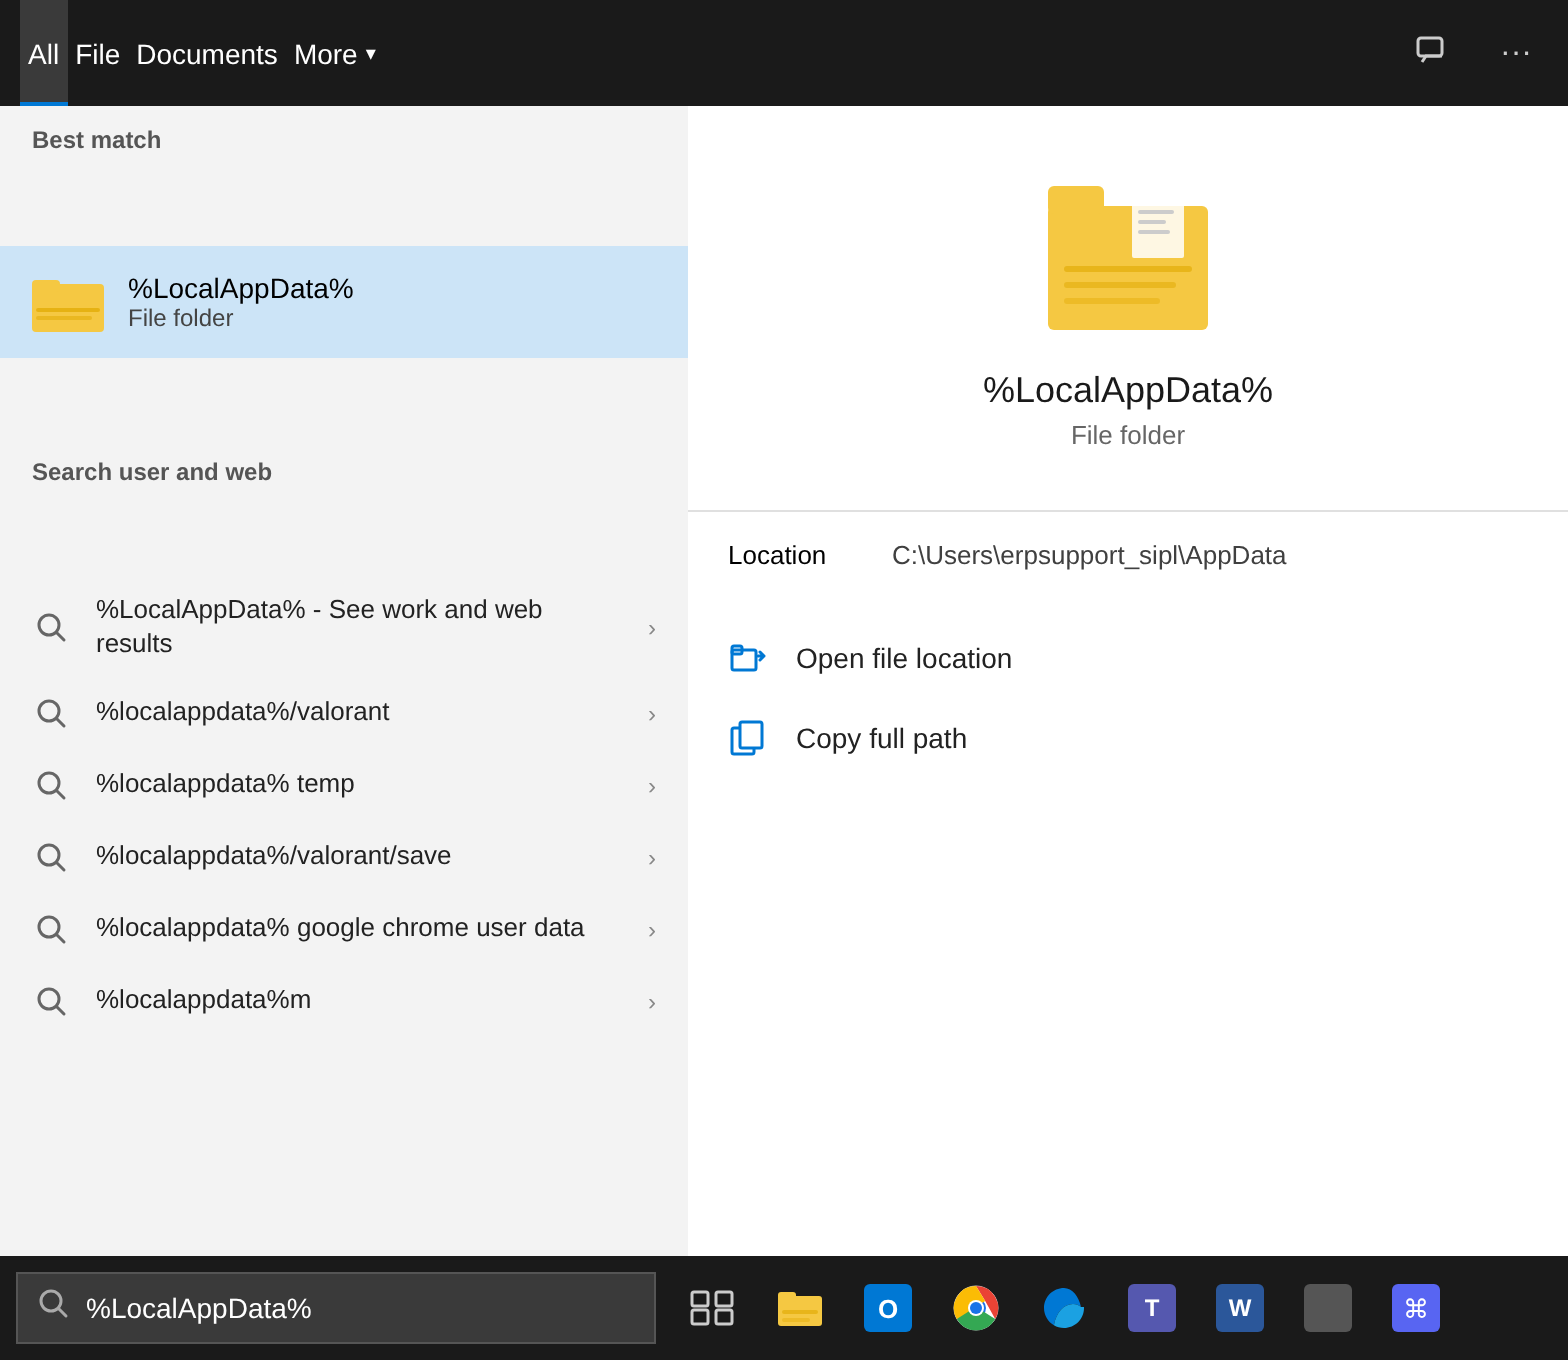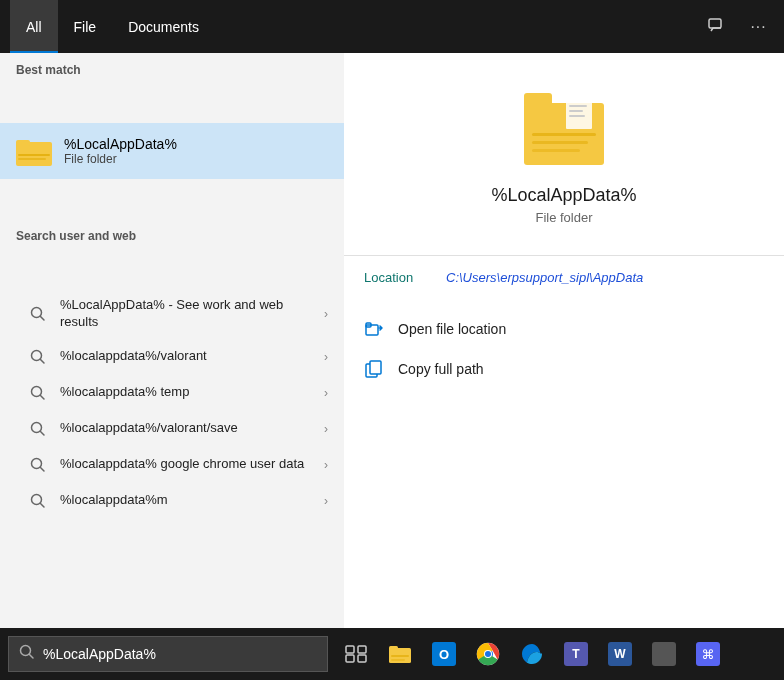--- a/index.html
+++ b/index.html
@@ -29,21 +29,21 @@
       height: 53px;
       display: flex;
       align-items: center;
       padding: 0 10px;
       gap: 0;
     }
 
     .nav-tab {
       color: #fff;
       font-size: 14px;
-      padding: 0 16px;
+      padding: 0 4px;
       height: 53px;
       display: flex;
       align-items: center;
       cursor: pointer;
       position: relative;
     }
 
     .nav-tab.active {
       background: #3a3a3a;
     }
@@ -126,21 +126,20 @@
     }
 
     .best-match-text .subtitle {
       font-size: 12px;
       color: #444;
     }
 
     
     .search-web-section {
       flex: 1;
-      padding-left: 12px;
     }
 
     .search-result-item {
       display: flex;
       align-items: center;
       padding: 8px 16px;
       cursor: pointer;
       gap: 12px;
       position: relative;
     }
@@ -211,30 +210,29 @@
       width: 100%;
       padding: 14px 20px;
       display: flex;
       align-items: center;
       border-top: 1px solid #e0e0e0;
       gap: 12px;
     }
 
     .location-label {
       font-size: 13px;
-      color: #0f766e;
+      color: #000000;
       min-width: 70px;
     }
 
     .location-path {
       font-size: 13px;
-      color: #1d4ed8;
+      color: #404040;
       text-decoration: none;
       cursor: pointer;
-      font-style: italic;
     }
 
     .action-list {
       width: 100%;
       padding: 10px 0;
     }
 
     .action-item {
       display: flex;
       align-items: center;
@@ -318,20 +316,24 @@
 <div class="start-menu">
   <div class="nav-bar">
     <div class="nav-tab active">
       <span>All</span>
     </div>
     <div class="nav-tab">
       <span>File</span>
     </div>
     <div class="nav-tab">
       <span>Documents</span>
+    </div>
+    <div class="nav-tab">
+      <span>More</span>
+      <span class="chevron">▾</span>
     </div>
     <div class="nav-right">
       <div class="nav-icon-btn">
         <svg width="18" height="18" viewBox="0 0 18 18" fill="none">
           <rect x="1" y="1" width="12" height="9" rx="1.5" stroke="#ccc" stroke-width="1.5"></rect>
           <path d="M3 13l2-3h8" stroke="#ccc" stroke-width="1.5"></path>
         </svg>
       </div>
       <div class="nav-icon-btn">
         <span>···</span>

